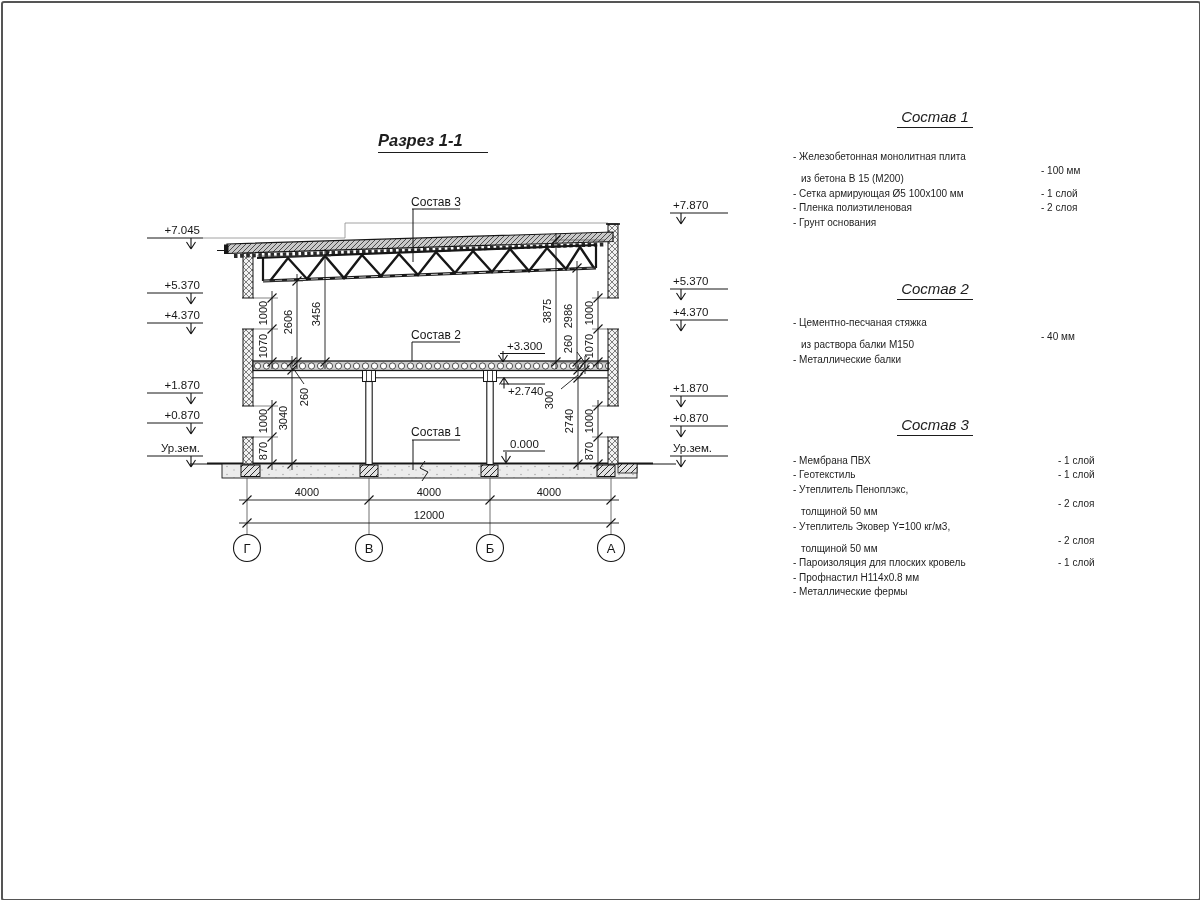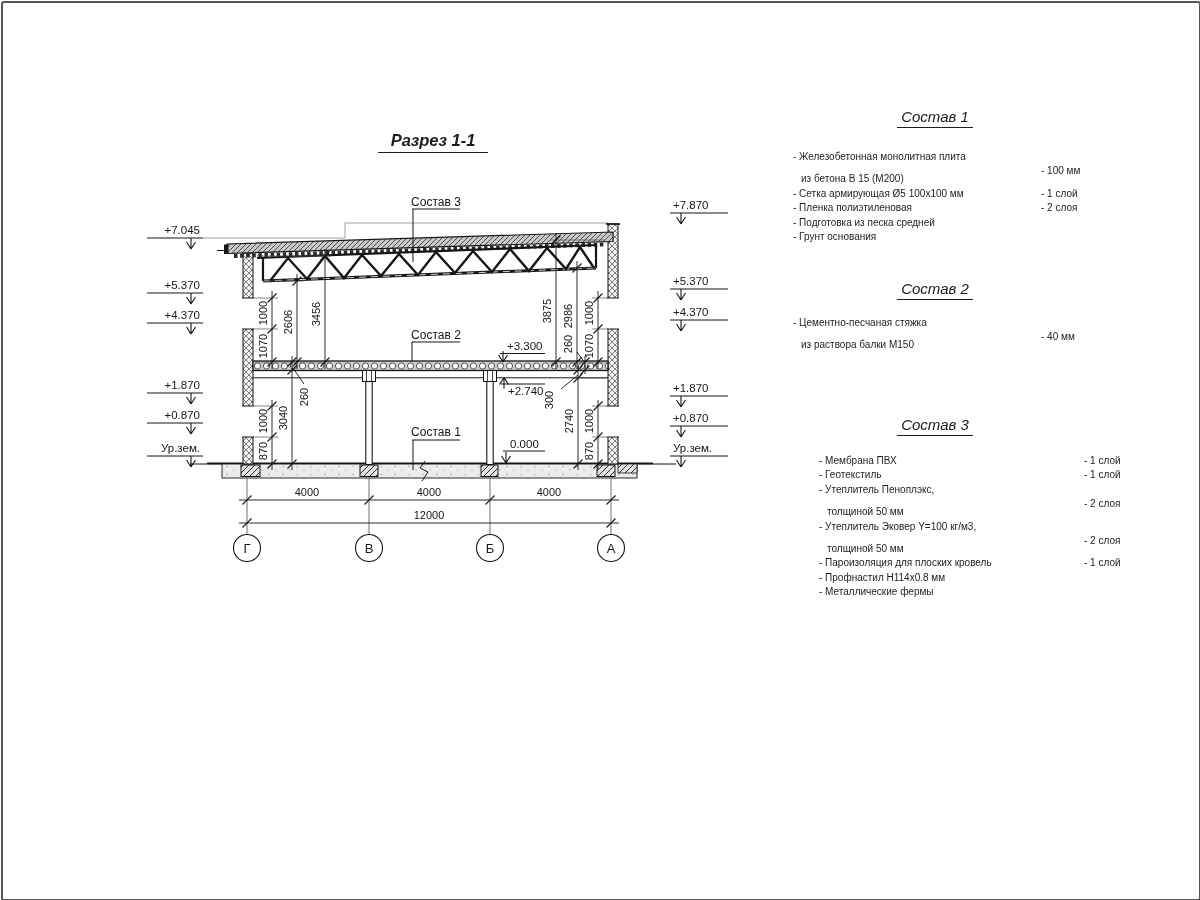--- a/index.html
+++ b/index.html
@@ -1,20 +1,20 @@
 <!DOCTYPE html>
 <html><head>
 <meta charset="utf-8">
 <style>
   html,body{margin:0;padding:0;background:#fff;}
   #page{position:relative;width:1200px;height:900px;background:#fff;overflow:hidden;
         font-family:"Liberation Sans",sans-serif;color:#1d1d1d;}
   #frame{position:absolute;left:1px;top:1px;width:1196px;height:896px;
          border:2px solid #555;border-radius:3px;pointer-events:none;}
-  .title{position:absolute;left:378px;top:131px;width:110px;text-align:center;
+  .title{position:absolute;left:378px;top:131px;width:110px;text-align:left;
          font-style:italic;font-size:16.5px;font-weight:bold;
          border-bottom:1.3px solid #1d1d1d;padding-bottom:2px;}
   svg text{font-family:"Liberation Sans",sans-serif;fill:#161616;}
   .dimtxt{font-size:11px;}
   .elevtxt{font-size:11.5px;}
   .lbltxt{font-size:12px;}
   .axistxt{font-size:13px;}
   
   .spec-h{position:absolute;width:310px;text-align:center;font-style:italic;font-size:15px;}
   .spec-h span{border-bottom:1.2px solid #1d1d1d;padding:0 4px 2px 4px;}
@@ -342,34 +342,34 @@
     </g>
   </svg>
 
   <div class="spec-h" style="left:780px;top:108px">
     <span>Состав 1</span></div>
   <div class="spec" style="left:793px;top:150px">
     <div class="srow"><span class="nm">- Железобетонная  монолитная плита</span><span class="val"></span></div>
     <div class="srow cont"><span class="nm">из бетона В 15 (М200)</span><span class="val">- 100 мм</span></div>
     <div class="srow"><span class="nm">- Сетка армирующая Ø5 100х100 мм</span><span class="val">- 1 слой</span></div>
     <div class="srow"><span class="nm">- Пленка полиэтиленовая</span><span class="val">-  2 слоя</span></div>
-    <div class="srow"><span class="nm">- Подготовка из песка средней</span><span class="val"></span></div>
     <div class="srow"><span class="nm">- Грунт основания</span><span class="val"></span></div>
   </div>
 
   <div class="spec-h" style="left:780px;top:280px">
     <span>Состав 2</span></div>
   <div class="spec" style="left:793px;top:316px">
     <div class="srow"><span class="nm">- Цементно-песчаная стяжка</span><span class="val"></span></div>
     <div class="srow cont"><span class="nm">из раствора балки М150</span><span class="val">- 40 мм</span></div>
+    <div class="srow"><span class="nm">- Металлические балки</span><span class="val"></span></div>
   </div>
 
   <div class="spec-h" style="left:780px;top:416px">
     <span>Состав 3</span></div>
-  <div class="spec wide" style="left:819px;top:454px">
+  <div class="spec wide" style="left:793px;top:454px">
     <div class="srow"><span class="nm">- Мембрана ПВХ</span><span class="val">- 1 слой</span></div>
     <div class="srow"><span class="nm">- Геотекстиль</span><span class="val">- 1 слой</span></div>
     <div class="srow"><span class="nm">- Утеплитель Пеноплэкс,</span><span class="val"></span></div>
     <div class="srow cont"><span class="nm">толщиной 50 мм</span><span class="val">- 2 слоя</span></div>
     <div class="srow"><span class="nm">- Утеплитель Эковер Y=100 кг/м3,</span><span class="val"></span></div>
     <div class="srow cont"><span class="nm">толщиной 50 мм</span><span class="val">- 2 слоя</span></div>
     <div class="srow"><span class="nm">- Пароизоляция для плоских кровель</span><span class="val">- 1 слой</span></div>
     <div class="srow"><span class="nm">- Профнастил Н114х0.8 мм</span><span class="val"></span></div>
     <div class="srow"><span class="nm">- Металлические фермы</span><span class="val"></span></div>
   </div>

